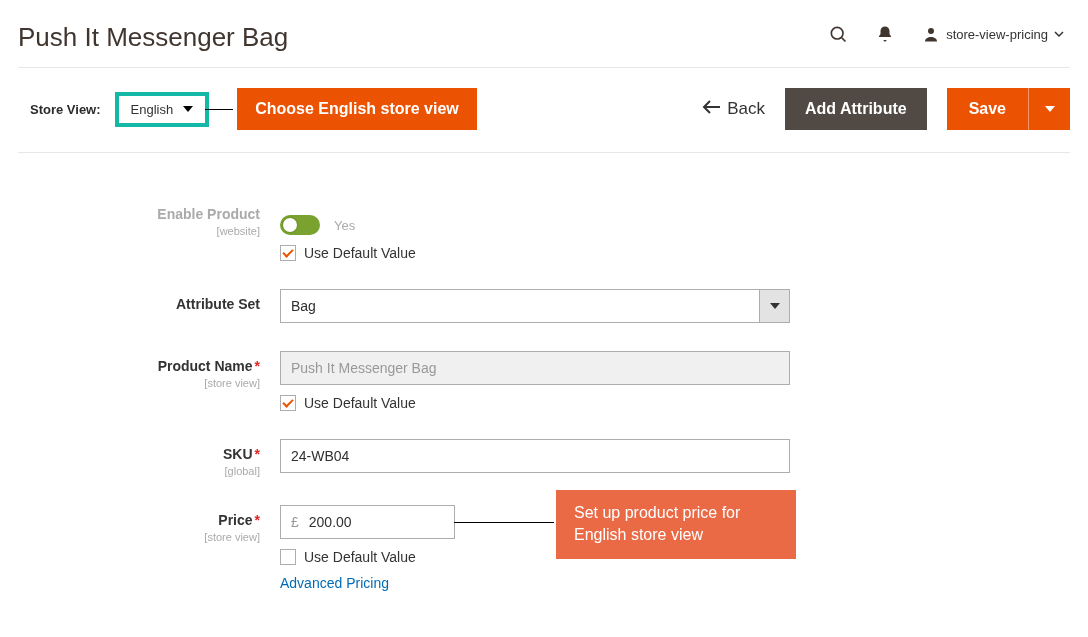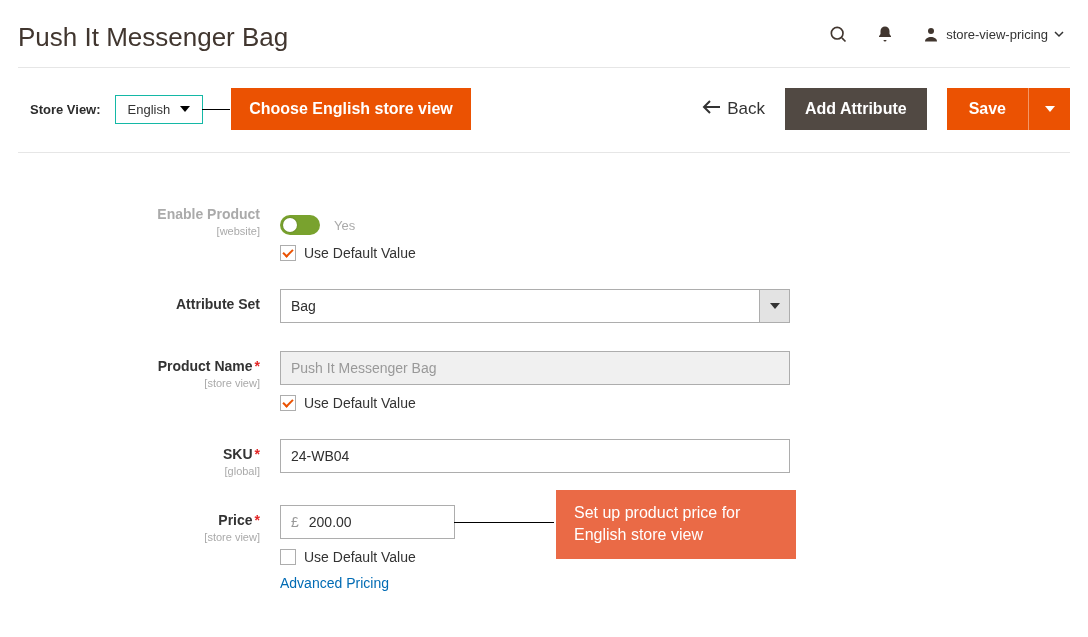--- a/index.html
+++ b/index.html
@@ -6,21 +6,21 @@
   html, body { margin: 0; padding: 0; font-family: -apple-system, BlinkMacSystemFont, "Segoe UI", Helvetica, Arial, sans-serif; color: #333; background:#fff; }
   .page { width: 1088px; height: 620px; position: relative; }
   .top-bar { display:flex; justify-content:space-between; align-items:flex-start; padding: 22px 24px 14px 18px; }
   .page-title { font-size: 26px; font-weight: 400; color:#41362f; margin:0; }
   .top-icons { display:flex; align-items:center; gap:28px; margin-top:2px; }
   .top-icons svg { display:block; }
   .user-dropdown { display:flex; align-items:center; gap:6px; font-size:13px; color:#333; cursor:pointer; }
   .hr { border:none; border-top:1px solid #e6e6e6; margin:0 18px; }
   .toolbar { display:flex; align-items:center; padding:20px 18px 22px 30px; position:relative; }
   .store-view-label { font-size:13px; font-weight:700; color:#2b2b2b; margin-right:14px; }
-  .store-select { display:inline-flex; align-items:center; border:1px solid #14b8a6; padding:6px 12px; font-size:13px; gap:10px; cursor:pointer; position:relative; }
+  .store-select { display:inline-flex; align-items:center; border:4px solid #14b8a6; padding:6px 12px; font-size:13px; gap:10px; cursor:pointer; position:relative; }
   .store-select::after { content:""; border-left:5px solid transparent; border-right:5px solid transparent; border-top:6px solid #000; }
   .call1-line { position:absolute; top:50%; left:100%; width:28px; height:1px; background:#000; }
   .callout1 { margin-left:28px; background:#eb5202; color:#fff; font-size:16px; font-weight:700; padding:12px 18px; white-space:nowrap; }
   .toolbar-right { margin-left:auto; display:flex; align-items:center; gap:20px; }
   .back-link { display:flex; align-items:center; gap:5px; font-size:17px; color:#333; cursor:pointer; }
   .btn-add { background:#514943; color:#fff; border:none; font-size:16px; font-weight:700; padding:12px 20px; cursor:pointer; }
   .save-group { display:flex; }
   .btn-save { background:#eb5202; color:#fff; border:none; font-size:16px; font-weight:700; padding:12px 22px; cursor:pointer; }
   .btn-save-toggle { background:#eb5202; border:none; border-left:1px solid rgba(255,255,255,0.4); width:42px; display:flex; align-items:center; justify-content:center; cursor:pointer; }
   .btn-save-toggle::after { content:""; border-left:5px solid transparent; border-right:5px solid transparent; border-top:6px solid #fff; }

